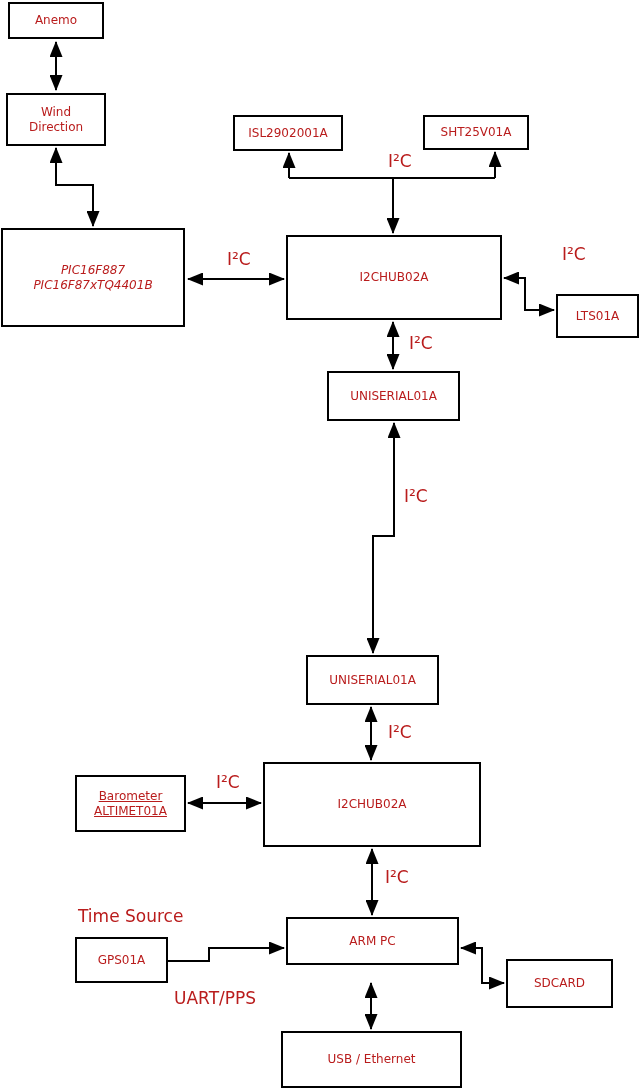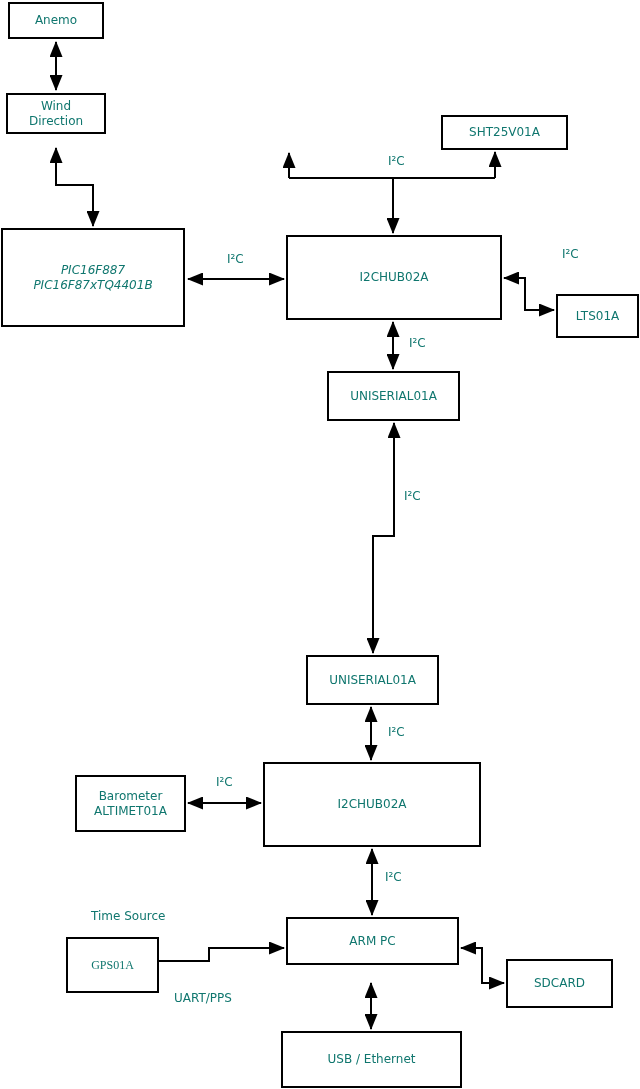--- a/index.html
+++ b/index.html
@@ -2,21 +2,21 @@
 <html><head>
 <meta charset="utf-8">
 <style>
   html, body { margin: 0; padding: 0; background: #ffffff; }
   .canvas {
     position: relative;
     width: 640px;
     height: 1089px;
     background: #ffffff;
     font-family: "DejaVu Sans", "Liberation Sans", sans-serif;
-    color: #0f766e;
+    color: #b91c1c;
     overflow: hidden;
   }
   svg.wires {
     position: absolute;
     left: 0; top: 0;
     width: 640px; height: 1089px;
   }
   .node {
     position: absolute;
     box-sizing: border-box;
@@ -25,21 +25,21 @@
     display: flex;
     align-items: center;
     justify-content: center;
     text-align: center;
     font-size: 12px;
     line-height: 15px;
     white-space: pre-line;
   }
   .elabel {
     position: absolute;
-    font-size: 12px;
+    font-size: 17px;
     line-height: 14px;
     white-space: nowrap;
   }
 </style>
 </head>
 <body>
 
 <div class="canvas">
 
   <svg class="wires" viewBox="0 0 640 1089">
@@ -65,32 +65,35 @@
       <polyline points="159,961 209,961 209,948 284,948" marker-end="url(#arw)"></polyline>
       <polyline points="461,948 482,948 482,983 504,983" marker-start="url(#arw)" marker-end="url(#arw)"></polyline>
       <line x1="371" y1="983" x2="371" y2="1029" marker-start="url(#arw)" marker-end="url(#arw)"></line>
     </g>
   </svg>
 
   <div class="node" style="left:8px; top:2px; width:96px; height:37px;">
     <span>Anemo</span>
   </div>
 
-  <div class="node" style="left:6px; top:93px; width:100px; height:41px;">
+  <div class="node" style="left:6px; top:93px; width:100px; height:53px;">
     <span>Wind
 Direction</span>
   </div>
 
   <div class="node" style="left:1px; top:228px; width:184px; height:99px;font-style:italic;">
     <span>PIC16F887
 PIC16F87xTQ4401B</span>
   </div>
 
+  <div class="node" style="left:233px; top:115px; width:110px; height:36px;">
+    <span>ISL2902001A</span>
+  </div>
 
-  <div class="node" style="left:441px; top:115px; width:127px; height:35px;">
+  <div class="node" style="left:423px; top:115px; width:106px; height:35px;">
     <span>SHT25V01A</span>
   </div>
 
   <div class="node" style="left:286px; top:235px; width:216px; height:85px;">
     <span>I2CHUB02A</span>
   </div>
 
   <div class="node" style="left:556px; top:294px; width:83px; height:44px;">
     <span>LTS01A</span>
   </div>
@@ -100,26 +103,26 @@
   </div>
 
   <div class="node" style="left:306px; top:655px; width:133px; height:50px;">
     <span>UNISERIAL01A</span>
   </div>
 
   <div class="node" style="left:263px; top:762px; width:218px; height:85px;">
     <span>I2CHUB02A</span>
   </div>
 
-  <div class="node" style="left:75px; top:775px; width:111px; height:57px;">
+  <div class="node" style="left:75px; top:775px; width:111px; height:57px;text-decoration:underline;">
     <span>Barometer
 ALTIMET01A</span>
   </div>
 
-  <div class="node" style="left:66px; top:937px; width:93px; height:56px;font-family:Liberation Serif, serif;">
+  <div class="node" style="left:75px; top:937px; width:93px; height:46px;">
     <span>GPS01A</span>
   </div>
 
   <div class="node" style="left:286px; top:917px; width:173px; height:48px;">
     <span>ARM PC</span>
   </div>
 
   <div class="node" style="left:281px; top:1031px; width:181px; height:57px;">
     <span>USB / Ethernet</span>
   </div>
@@ -137,17 +140,17 @@
   <div class="elabel" style="left:409px; top:336px;">I²C</div>
 
   <div class="elabel" style="left:404px; top:489px;">I²C</div>
 
   <div class="elabel" style="left:388px; top:725px;">I²C</div>
 
   <div class="elabel" style="left:216px; top:775px;">I²C</div>
 
   <div class="elabel" style="left:385px; top:870px;">I²C</div>
 
-  <div class="elabel" style="left:91px; top:909px;">Time Source</div>
+  <div class="elabel" style="left:78px; top:909px;">Time Source</div>
 
   <div class="elabel" style="left:174px; top:991px;">UART/PPS</div>
 
 </div>
 
 </body></html>

